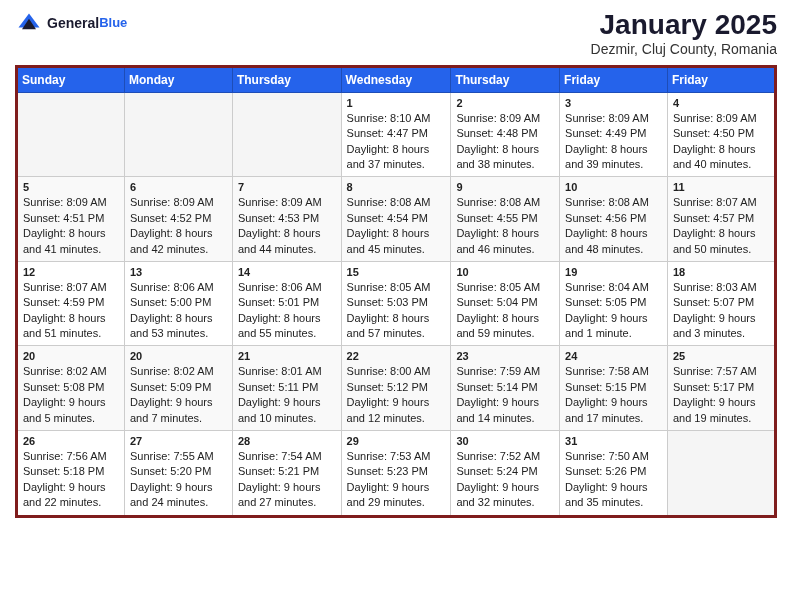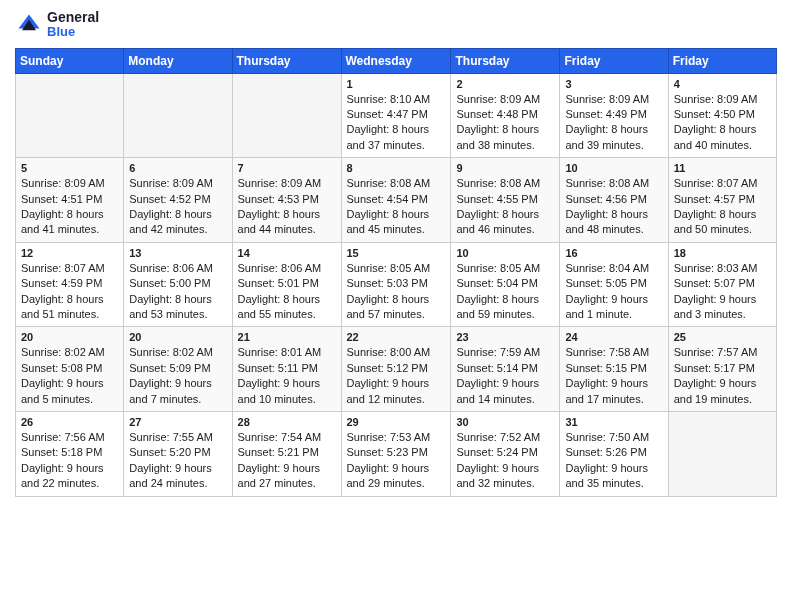--- a/index.html
+++ b/index.html
@@ -21,21 +21,21 @@
       align-items: flex-start;
       margin-bottom: 8px;
     }
     .logo {
       display: flex;
       align-items: center;
       gap: 4px;
     }
     .logo-text {
       display: flex;
-      flex-direction: column;
+      flex-direction: row;
       line-height: 1.1;
     }
     .logo-general {
       font-size: 14px;
       font-weight: bold;
       color: #1a1a2e;
     }
     .logo-blue {
       font-size: 13px;
       font-weight: bold;
@@ -54,21 +54,21 @@
       color: #1a1a2e;
       line-height: 1.1;
     }
     .location-title {
       font-size: 14px;
       color: #333;
     }
     .calendar {
       width: 100%;
       border-collapse: collapse;
-      border: 1px solid #7f1d1d;
+      border: 3px solid #7f1d1d;
     }
     .calendar th {
       background-color: #2563eb;
       color: #fff;
       font-size: 12px;
       font-weight: bold;
       padding: 5px 4px;
       text-align: left;
       border: 1px solid #1e4db7;
     }
@@ -108,20 +108,24 @@
     <div class="logo">
       <svg class="logo-icon" viewBox="0 0 32 32">
         <polygon points="16,4 28,20 4,20" fill="#2563eb"></polygon>
         <polygon points="16,10 24,22 8,22" fill="#1a1a2e"></polygon>
       </svg>
       <div class="logo-text">
         <span class="logo-general">General</span>
         <span class="logo-blue">Blue</span>
       </div>
     </div>
+    <div class="title-block">
+      <div class="month-title">January 2025</div>
+      <div class="location-title">Dezmir, Cluj County, Romania</div>
+    </div>
   </div>
 
   <table class="calendar">
     <thead>
       <tr id="weekday-header-row">
           <th>Sunday</th>
           <th>Monday</th>
           <th>Thursday</th>
           <th>Wednesday</th>
           <th>Thursday</th>
@@ -196,21 +200,21 @@
           </td>
           <td>
             <span class="day-number">15</span>
             <div class="day-info">Sunrise: 8:05 AM<br>Sunset: 5:03 PM<br>Daylight: 8 hours and 57 minutes.</div>
           </td>
           <td>
             <span class="day-number">10</span>
             <div class="day-info">Sunrise: 8:05 AM<br>Sunset: 5:04 PM<br>Daylight: 8 hours and 59 minutes.</div>
           </td>
           <td>
-            <span class="day-number">16</span>
+            <span class="day-number">19</span>
             <div class="day-info">Sunrise: 8:04 AM<br>Sunset: 5:05 PM<br>Daylight: 9 hours and 1 minute.</div>
           </td>
           <td>
             <span class="day-number">18</span>
             <div class="day-info">Sunrise: 8:03 AM<br>Sunset: 5:07 PM<br>Daylight: 9 hours and 3 minutes.</div>
           </td>
         </tr>
         <tr>
           <td>
             <span class="day-number">20</span>

